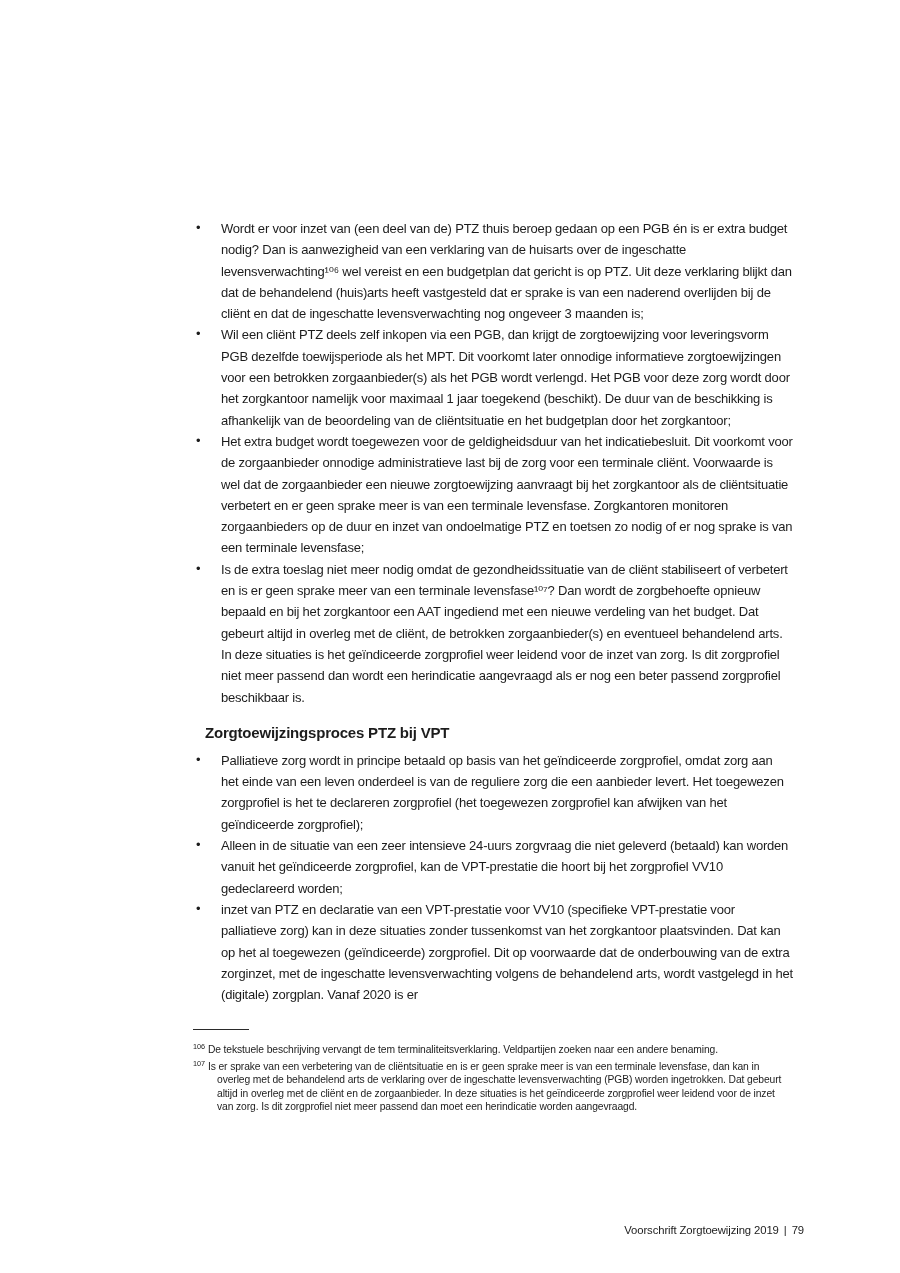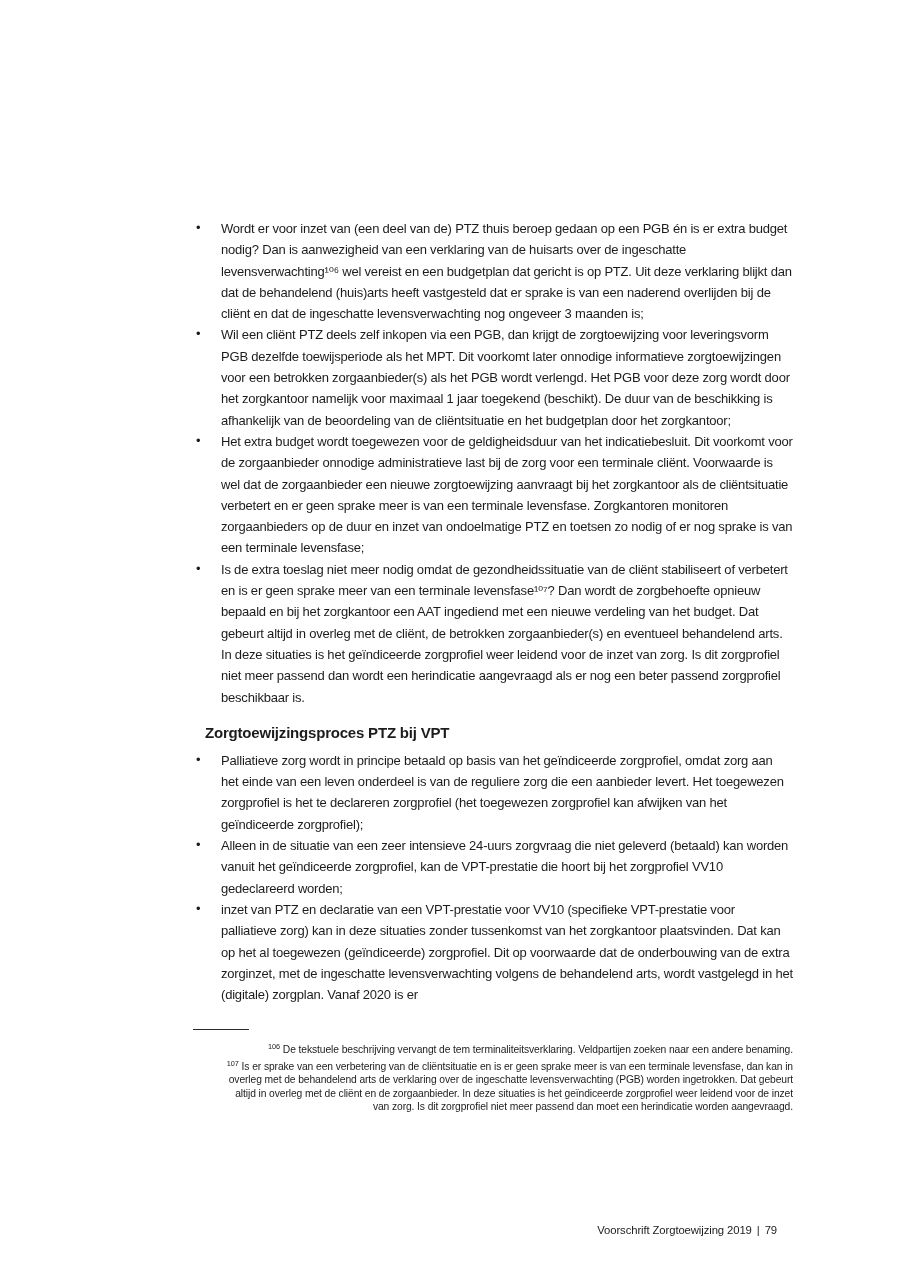--- a/index.html
+++ b/index.html
@@ -50,41 +50,40 @@
     letter-spacing: -0.2px;
     margin: 16px 0 9px 12px;
     color: #1c1c1c;
   }
   .footnotes {
     margin-top: 24px;
     width: 600px;
     font-size: 10.3px;
     line-height: 13.4px;
     letter-spacing: -0.1px;
-    text-align: right;
   }
   .footnote-rule {
     width: 56px;
     height: 0;
     border-top: 1.4px solid #2a2a2a;
     margin: 0 0 10px 0;
   }
   .footnote {
     padding-left: 24px;
     text-indent: -24px;
   }
   .fn-marker {
     font-size: 7.3px;
     vertical-align: 4px;
     margin-right: 3px;
   }
   .footer {
     position: absolute;
     top: 1224px;
-    right: 123px;
+    right: 96px;
     font-size: 11.3px;
     letter-spacing: -0.1px;
     color: #1c1c1c;
     white-space: nowrap;
   }
   .footer .sep {
     margin: 0 5px;
   }
 </style>
 </head>

